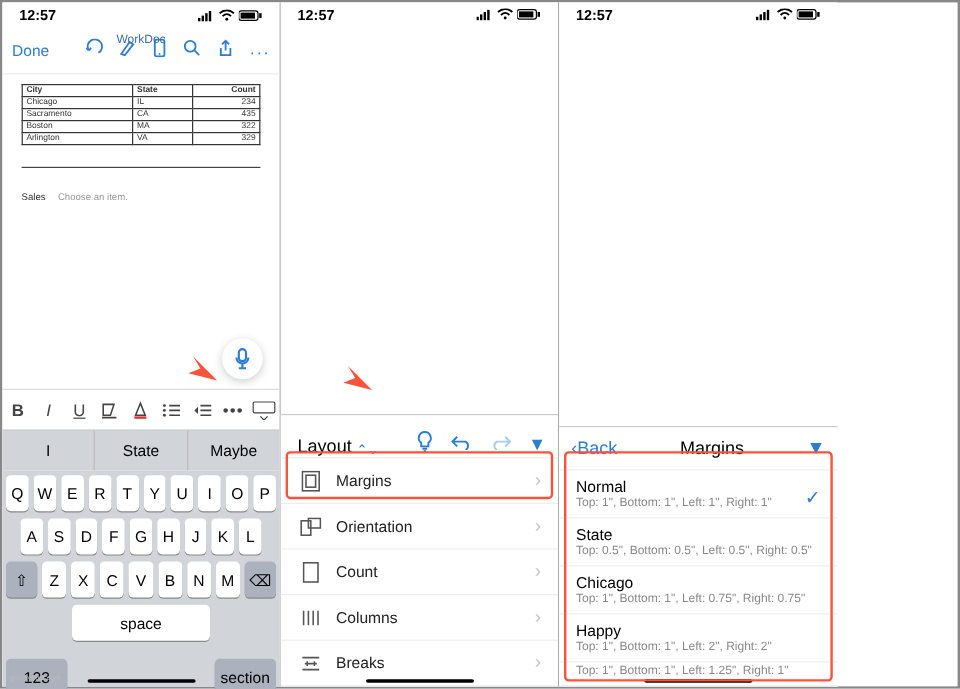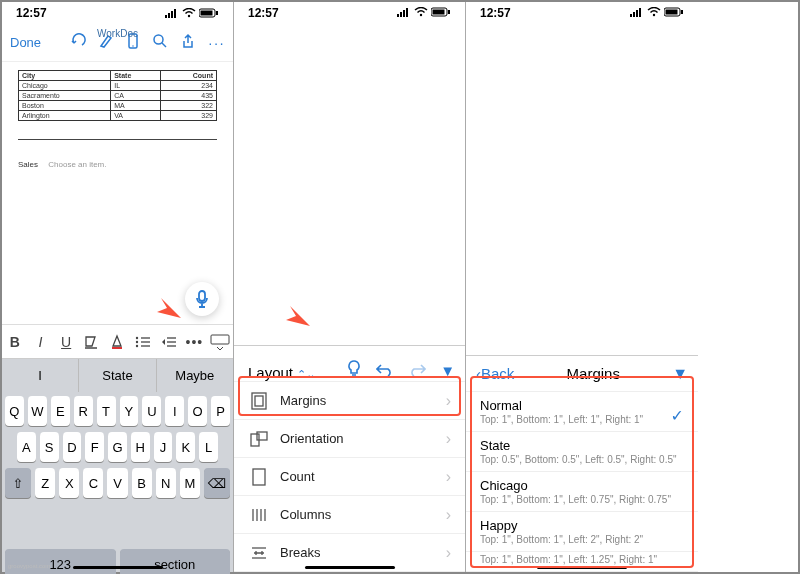--- a/index.html
+++ b/index.html
@@ -276,20 +276,21 @@
           <div class="key">X</div>
           <div class="key">C</div>
           <div class="key">V</div>
           <div class="key">B</div>
           <div class="key">N</div>
           <div class="key">M</div>
         <div class="key sp" style="flex:1.3">⌫</div>
       </div>
       <div class="krow krow-bottom">
         <div class="key sp wide">123</div>
+        <div class="key space">space</div>
         <div class="key sp wide">section</div>
       </div>
       <div class="emoji-row">
         <span>☺</span>
         <span><svg width="14" height="18">
               <rect x="4" y="1" width="6" height="10" rx="3" stroke="#555" fill="none" stroke-width="1.4"></rect>
               <path d="M2 8 A5 5 0 0 0 12 8 M7 13 V17" stroke="#555" fill="none" stroke-width="1.4"></path>
             </svg></span>
       </div>
     </div>

